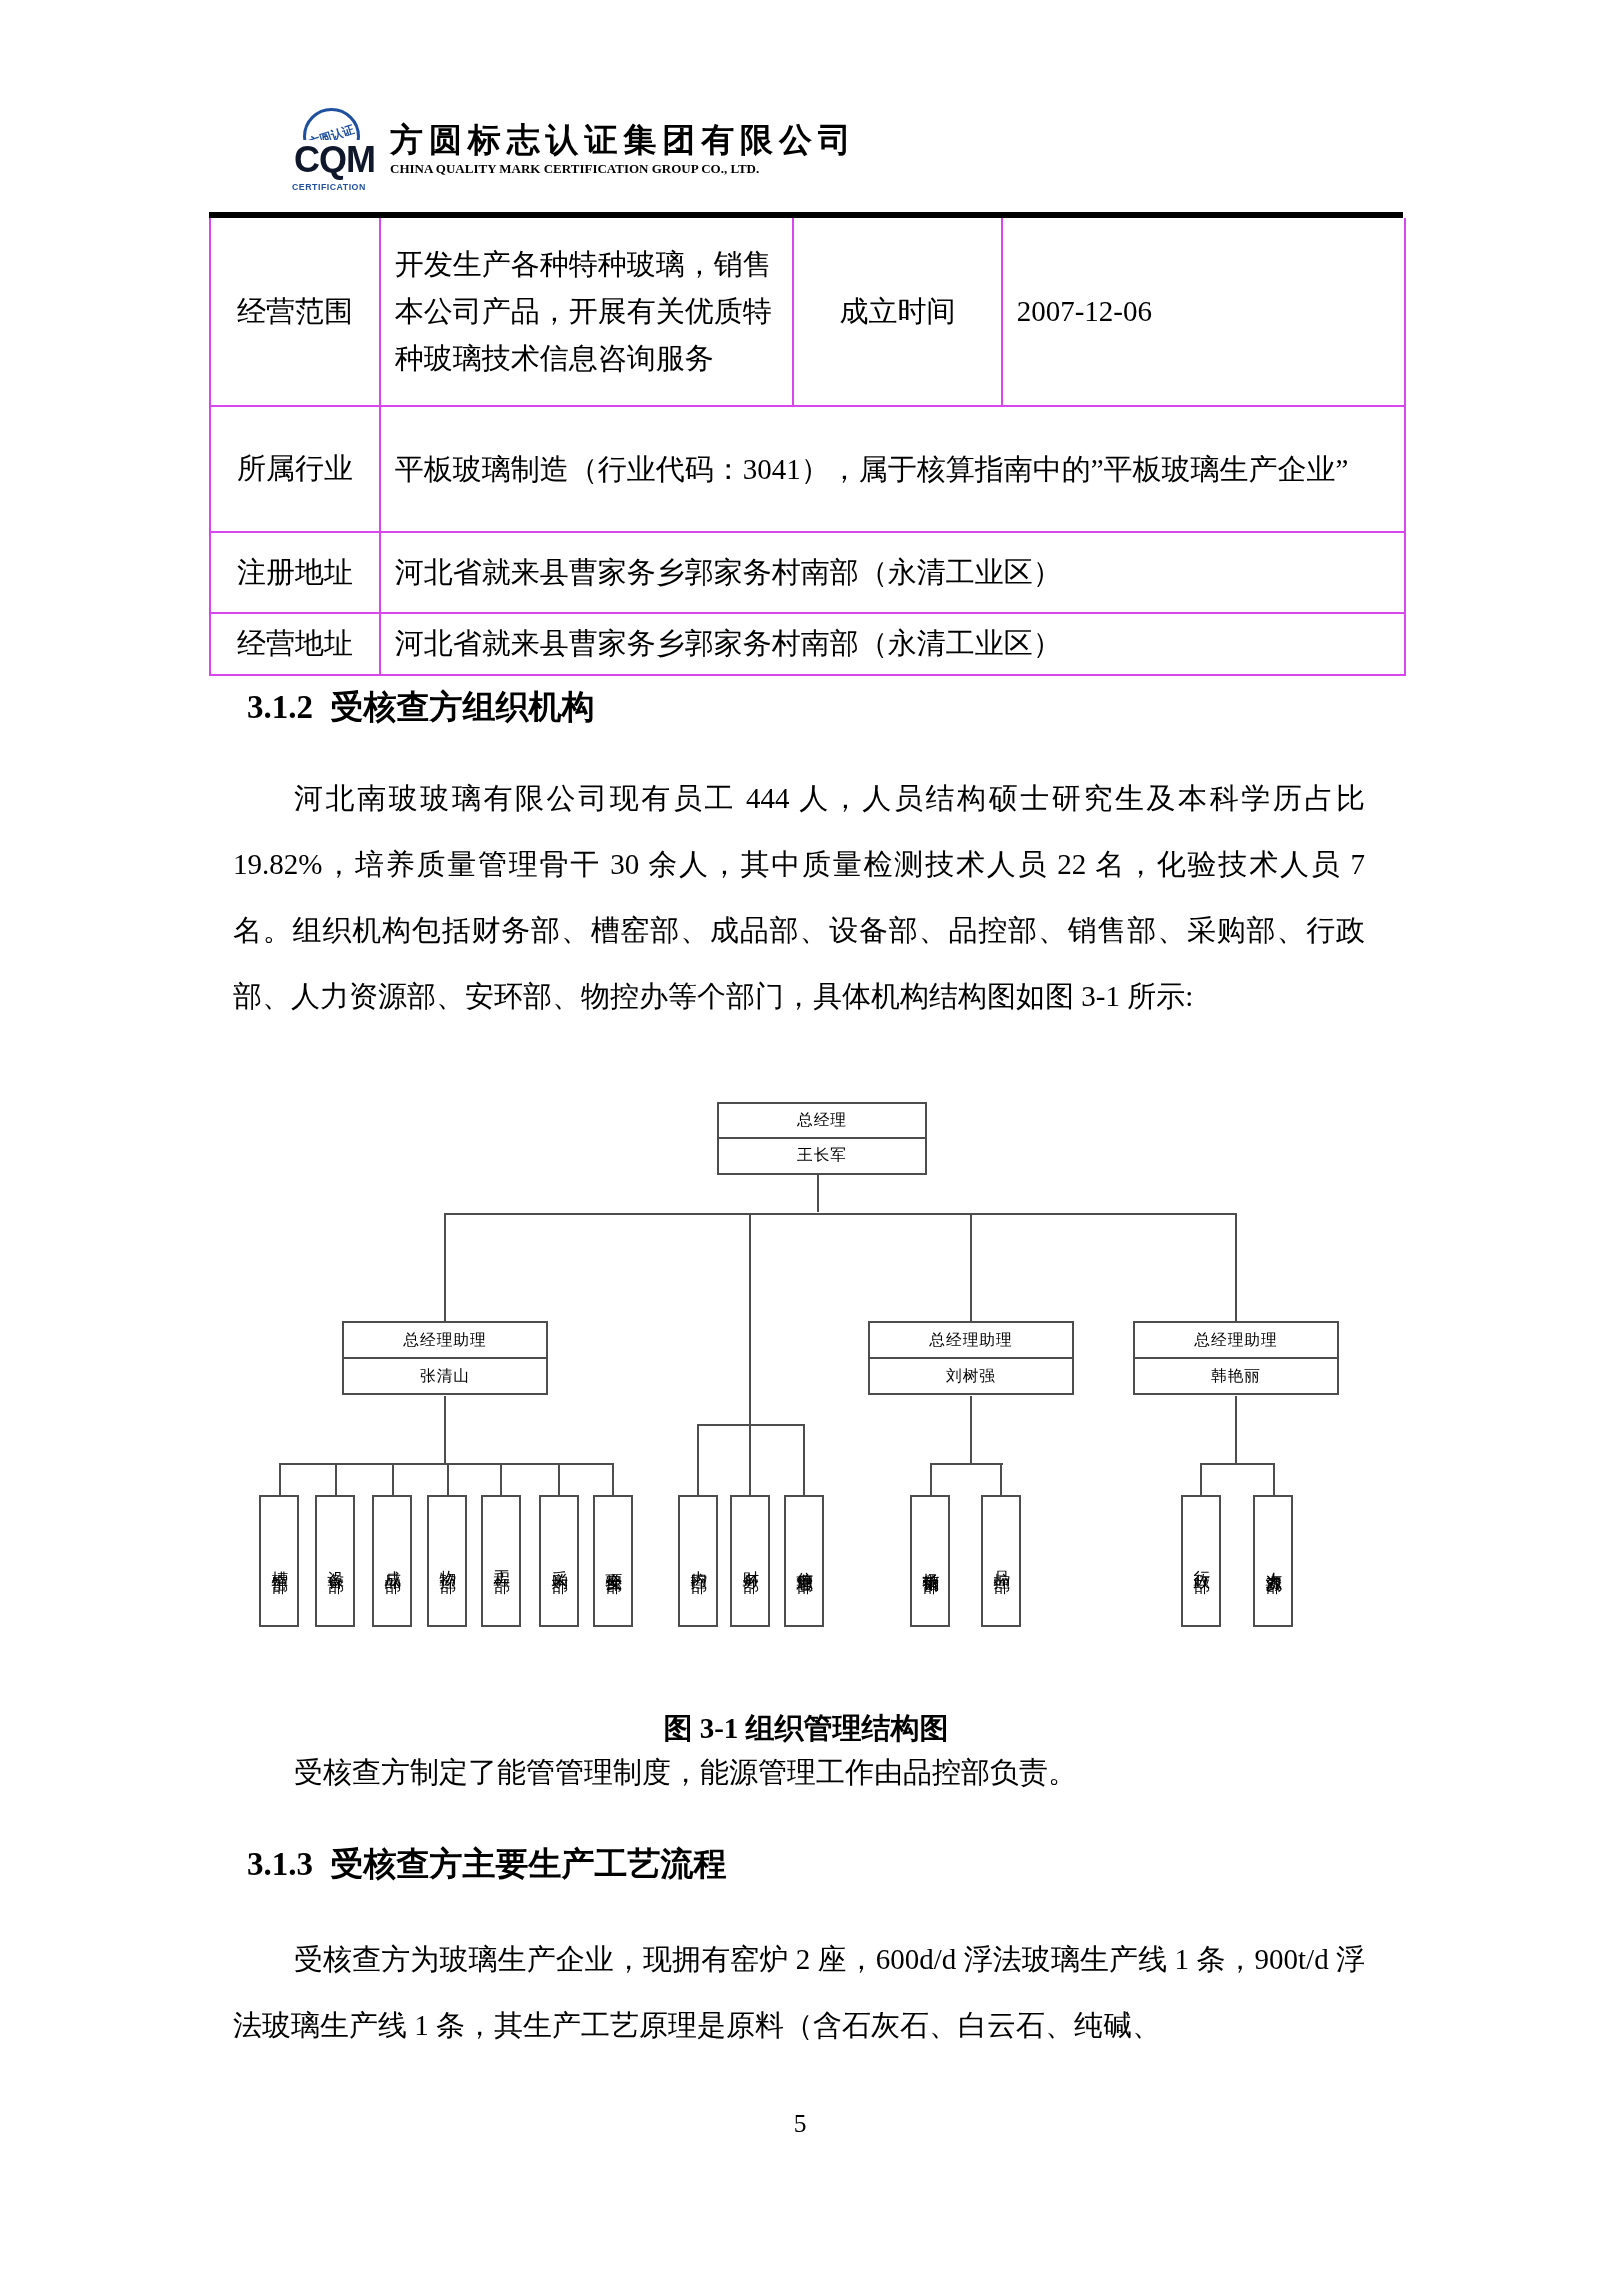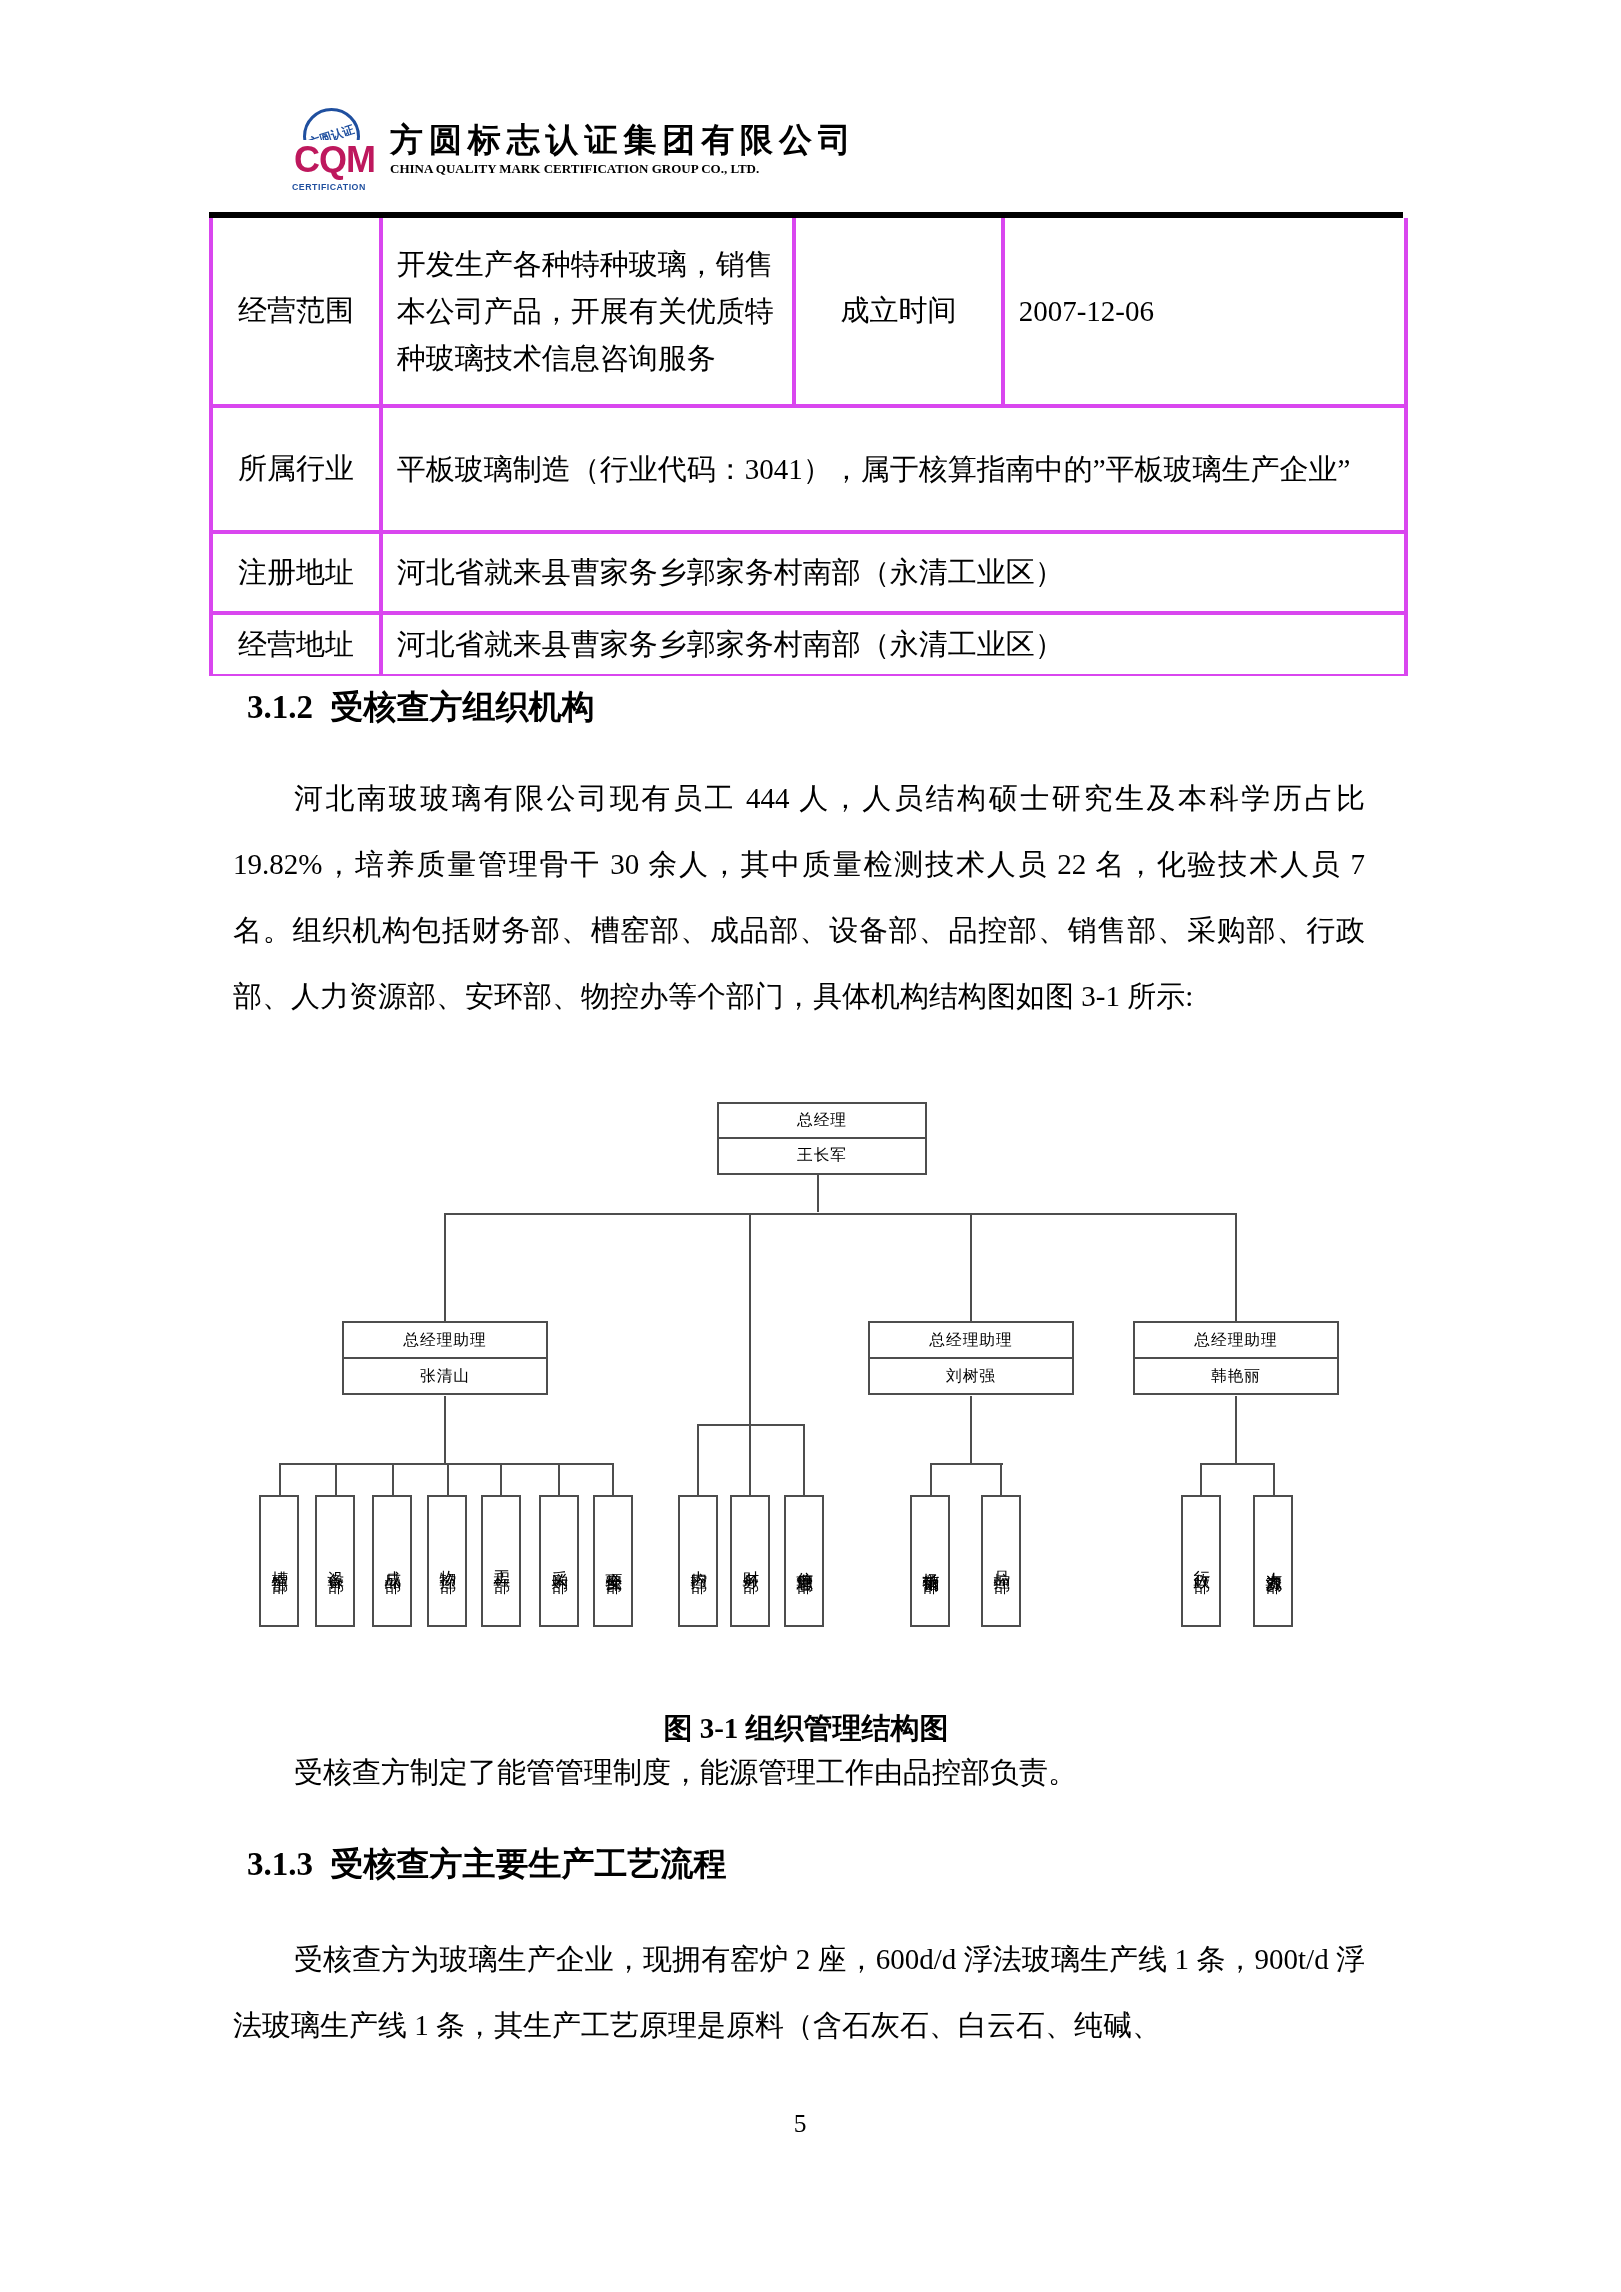--- a/index.html
+++ b/index.html
@@ -15,41 +15,41 @@
     position:absolute; left:11.8px; top:0; width:51px; height:51px;
     border:3.9px solid #1f4f9f; border-radius:50%;
     display:flex; align-items:center; justify-content:center; background:#fff;
   }
   .seal-text {
     color:#1f4f9f; font-size:11.8px; font-weight:bold; transform:rotate(-18deg);
     font-family:"Liberation Sans","DejaVu Sans",sans-serif; white-space:nowrap;
   }
   .cqm-text {
     position:absolute; left:0; top:32px; background:#fff; padding:0 2.9px;
-    color:#be185d; font-size:36px; line-height:39px; font-weight:bold; letter-spacing:-1px;
+    color:#0f172a; font-size:36px; line-height:39px; font-weight:bold; letter-spacing:-1px;
     font-family:"Liberation Sans","DejaVu Sans",sans-serif;
   }
   .cert-text {
     position:absolute; left:1px; top:74px; color:#1f4f9f; font-size:8.8px; font-weight:bold;
     font-family:"Liberation Sans","DejaVu Sans",sans-serif; letter-spacing:0.5px;
   }
   .company-cn {
     position:absolute; left:390px; top:118px; font-size:33px; font-weight:bold;
     letter-spacing:5.9px; white-space:nowrap;
     font-family:Liberation Sans, sans-serif;
   }
   .company-en {
     position:absolute; left:390px; top:161px; font-size:13px; font-weight:bold;
     white-space:nowrap; font-family:Liberation Serif, serif;
   }
 
   
   .table-wrap { position:absolute; left:209px; top:212px; width:1194px; border-top:6.9px solid #000; }
   table.info { border-collapse:collapse; table-layout:fixed; width:1194px; }
-  table.info td { border:4px solid #d946ef; font-size:29px; vertical-align:middle; padding:3.9px 13.7px; }
+  table.info td { border:2px solid #d946ef; font-size:29px; vertical-align:middle; padding:3.9px 13.7px; }
   table.info tr td { border-bottom-width:2.9px; }
   table.info tr:first-child td { border-top:none; }
   td.lbl { text-align:center; padding:3.9px 5.9px; }
   td.val { text-align:left; }
   .cell-just { text-align:justify; line-height:47px; }
   .row2-val { line-height:61px; }
 
   
   .h-sec { position:absolute; left:247px; font-size:33px; font-weight:bold; white-space:nowrap; line-height:39px; }
   .h-sec .num { margin-right:17.6px; }

